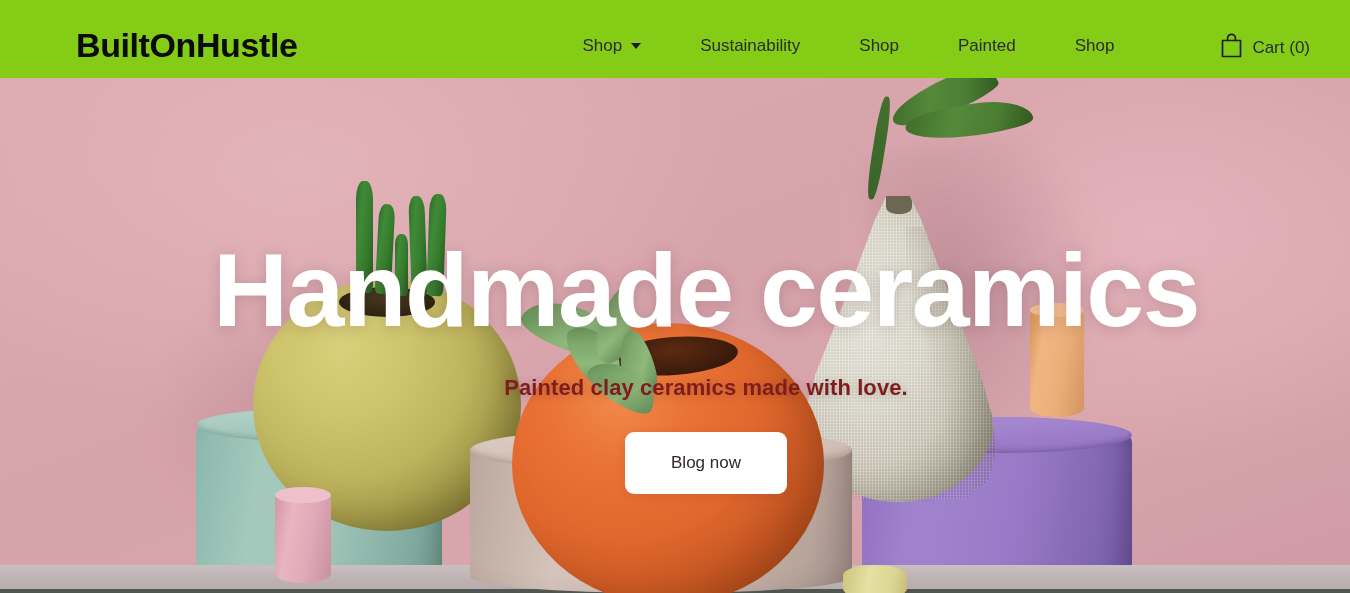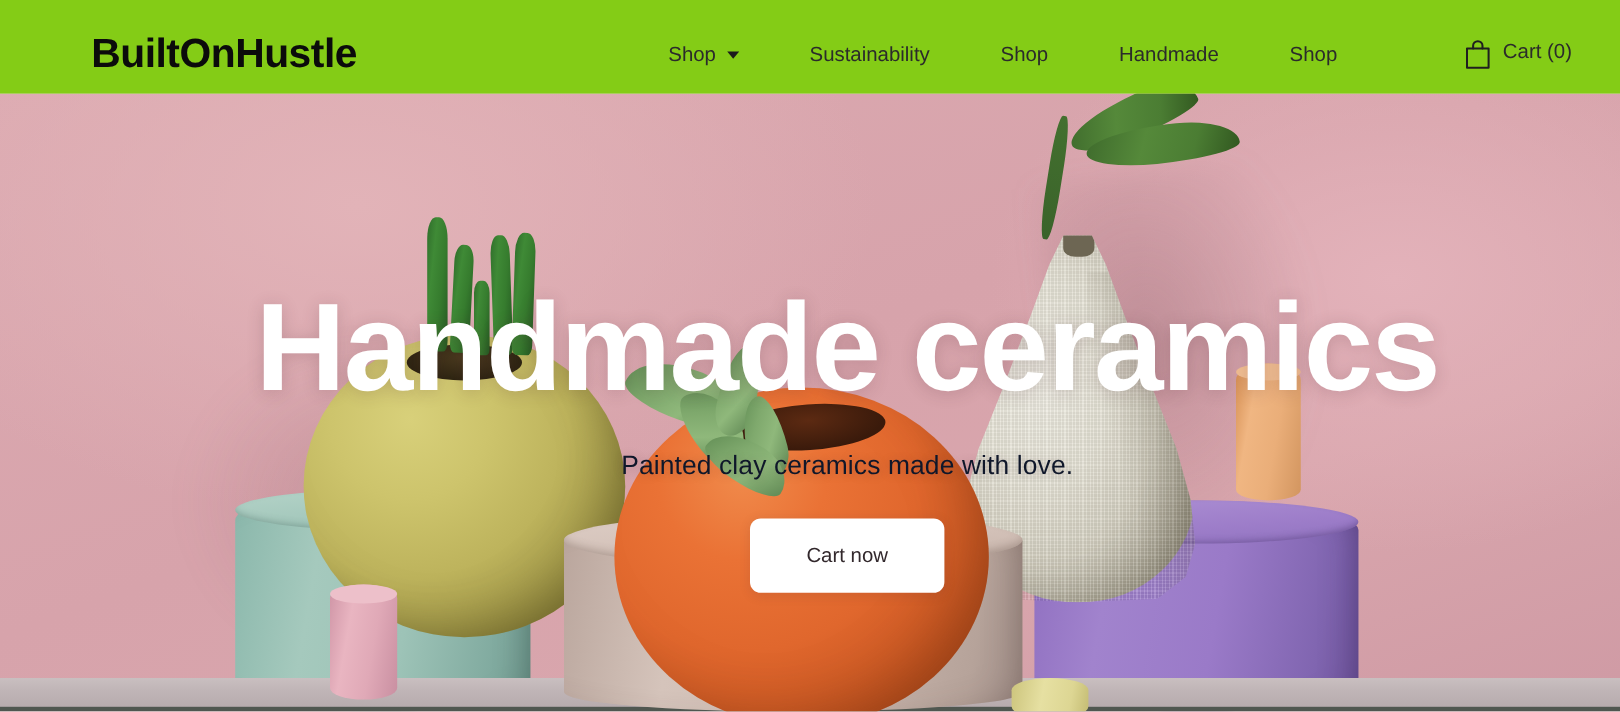--- a/index.html
+++ b/index.html
@@ -71,21 +71,21 @@
     border-right: 5px solid transparent;
     border-top: 6px solid #1c1c1c;
     display: inline-block;
     position: relative;
     top: 1px;
   }
 
   .cart {
     margin-left: 70px;
     display: flex;
-    align-items: flex-start;
+    align-items: flex-end;
     gap: 9px;
     font-size: 17px;
     color: #2b2b2b;
     cursor: pointer;
     white-space: nowrap;
   }
 
   .cart-icon { display: block; }
 
   
@@ -370,22 +370,22 @@
     color: #ffffff;
     letter-spacing: -1.5px;
     line-height: 1;
     white-space: nowrap;
     text-shadow: 0 2px 14px rgba(80,40,50,0.20);
   }
 
   .hero-sub {
     margin-top: 33px;
     font-size: 22px;
-    font-weight: 400;
-    color: #0f172a;
+    font-weight: 700;
+    color: #7f1d1d;
     letter-spacing: 0.1px;
     white-space: nowrap;
     text-shadow: 0 1px 8px rgba(80,40,50,0.25);
   }
 
   .hero-cta {
     pointer-events: auto;
     margin-top: 31px;
     width: 162px;
     height: 62px;
@@ -420,21 +420,21 @@
 
       <div class="nav-item">
         <span class="nav-label">Sustainability</span>
       </div>
 
       <div class="nav-item">
         <span class="nav-label">Shop</span>
       </div>
 
       <div class="nav-item">
-        <span class="nav-label">Handmade</span>
+        <span class="nav-label">Painted</span>
       </div>
 
       <div class="nav-item">
         <span class="nav-label">Shop</span>
       </div>
 
       <div class="cart">
         <svg class="cart-icon" width="23" height="25" viewBox="0 0 23 25" fill="none">
           <path d="M2.5 7.5 H20.5 V23.5 H2.5 Z" stroke="#1f1f1f" stroke-width="1.7" stroke-linejoin="round"></path>
           <path d="M7.6 7.5 V5.2 a3.9 3.9 0 0 1 7.8 0 V7.5" stroke="#1f1f1f" stroke-width="1.7" fill="none" stroke-linecap="round"></path>
@@ -503,18 +503,18 @@
         <div class="rim"></div>
       </div>
 
       <div class="table-top"></div>
       <div class="table-edge"></div>
     </div>
 
     <div class="hero-content">
       <h1 class="hero-title">Handmade ceramics</h1>
       <p class="hero-sub">Painted clay ceramics made with love.</p>
-      <button class="hero-cta">Cart now</button>
+      <button class="hero-cta">Blog now</button>
     </div>
 
   </section>
 
 </div>
 
 </body></html>

